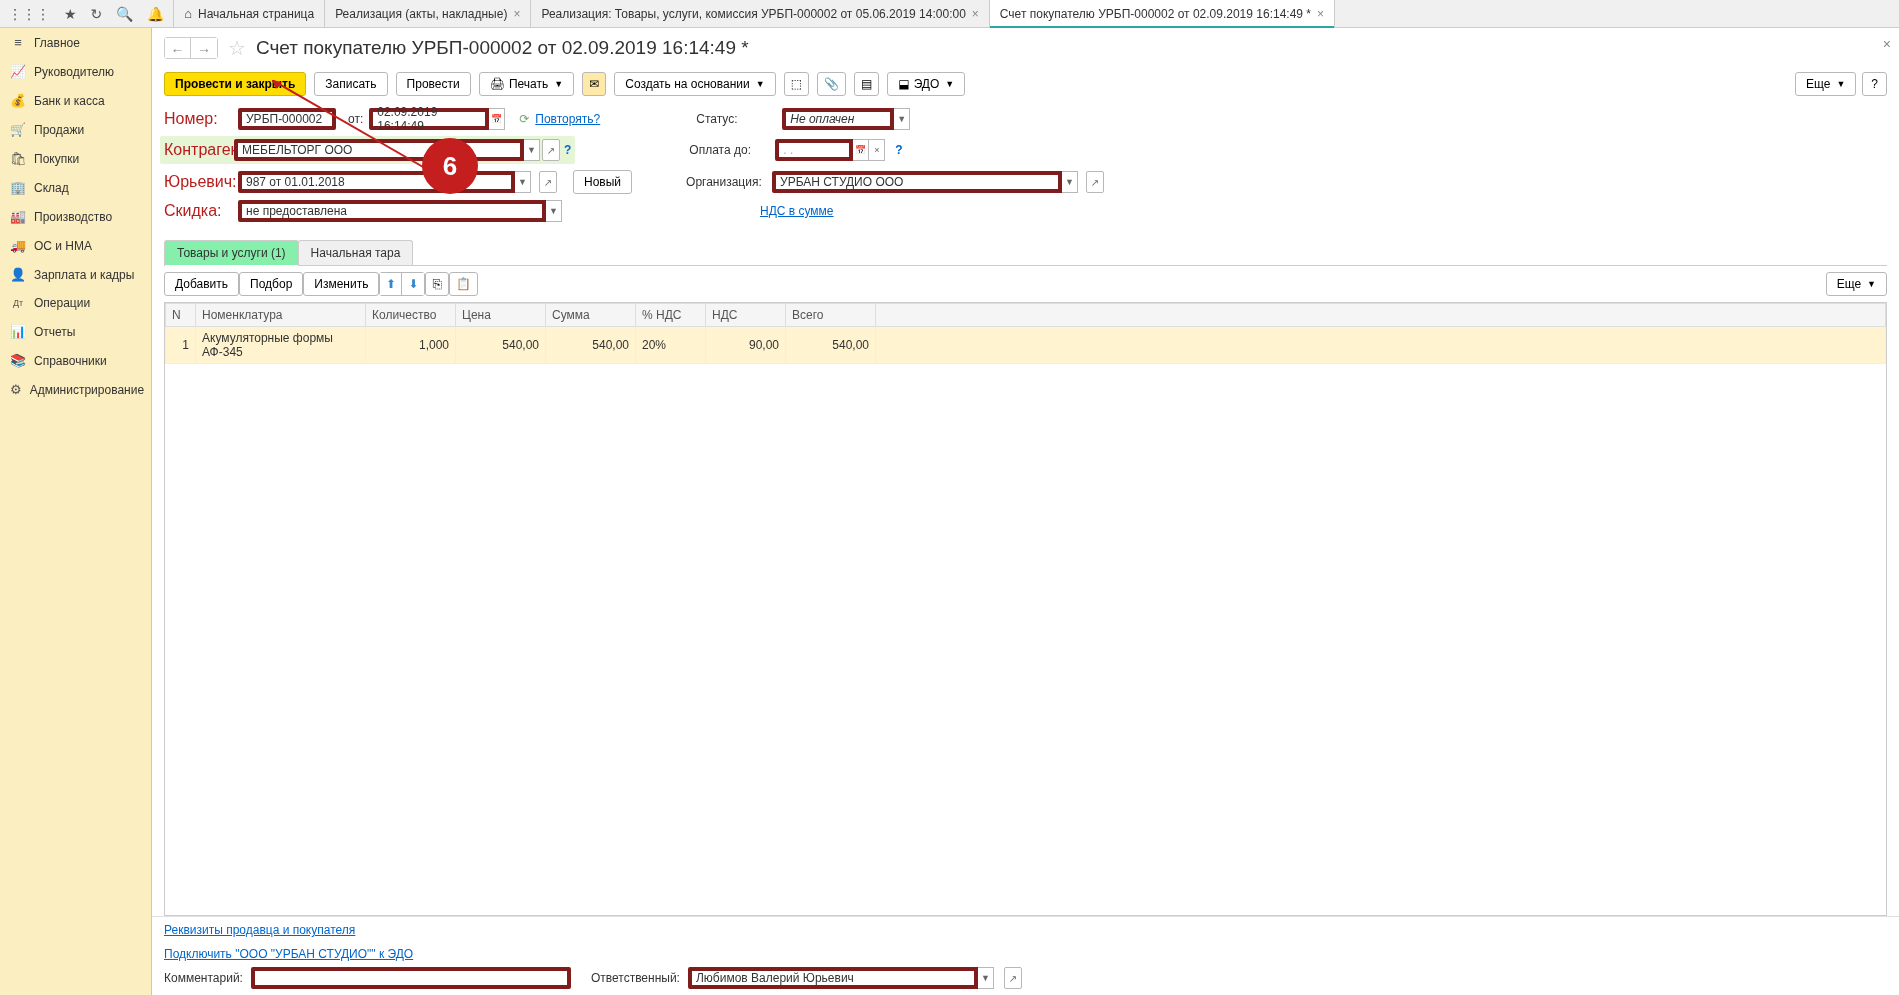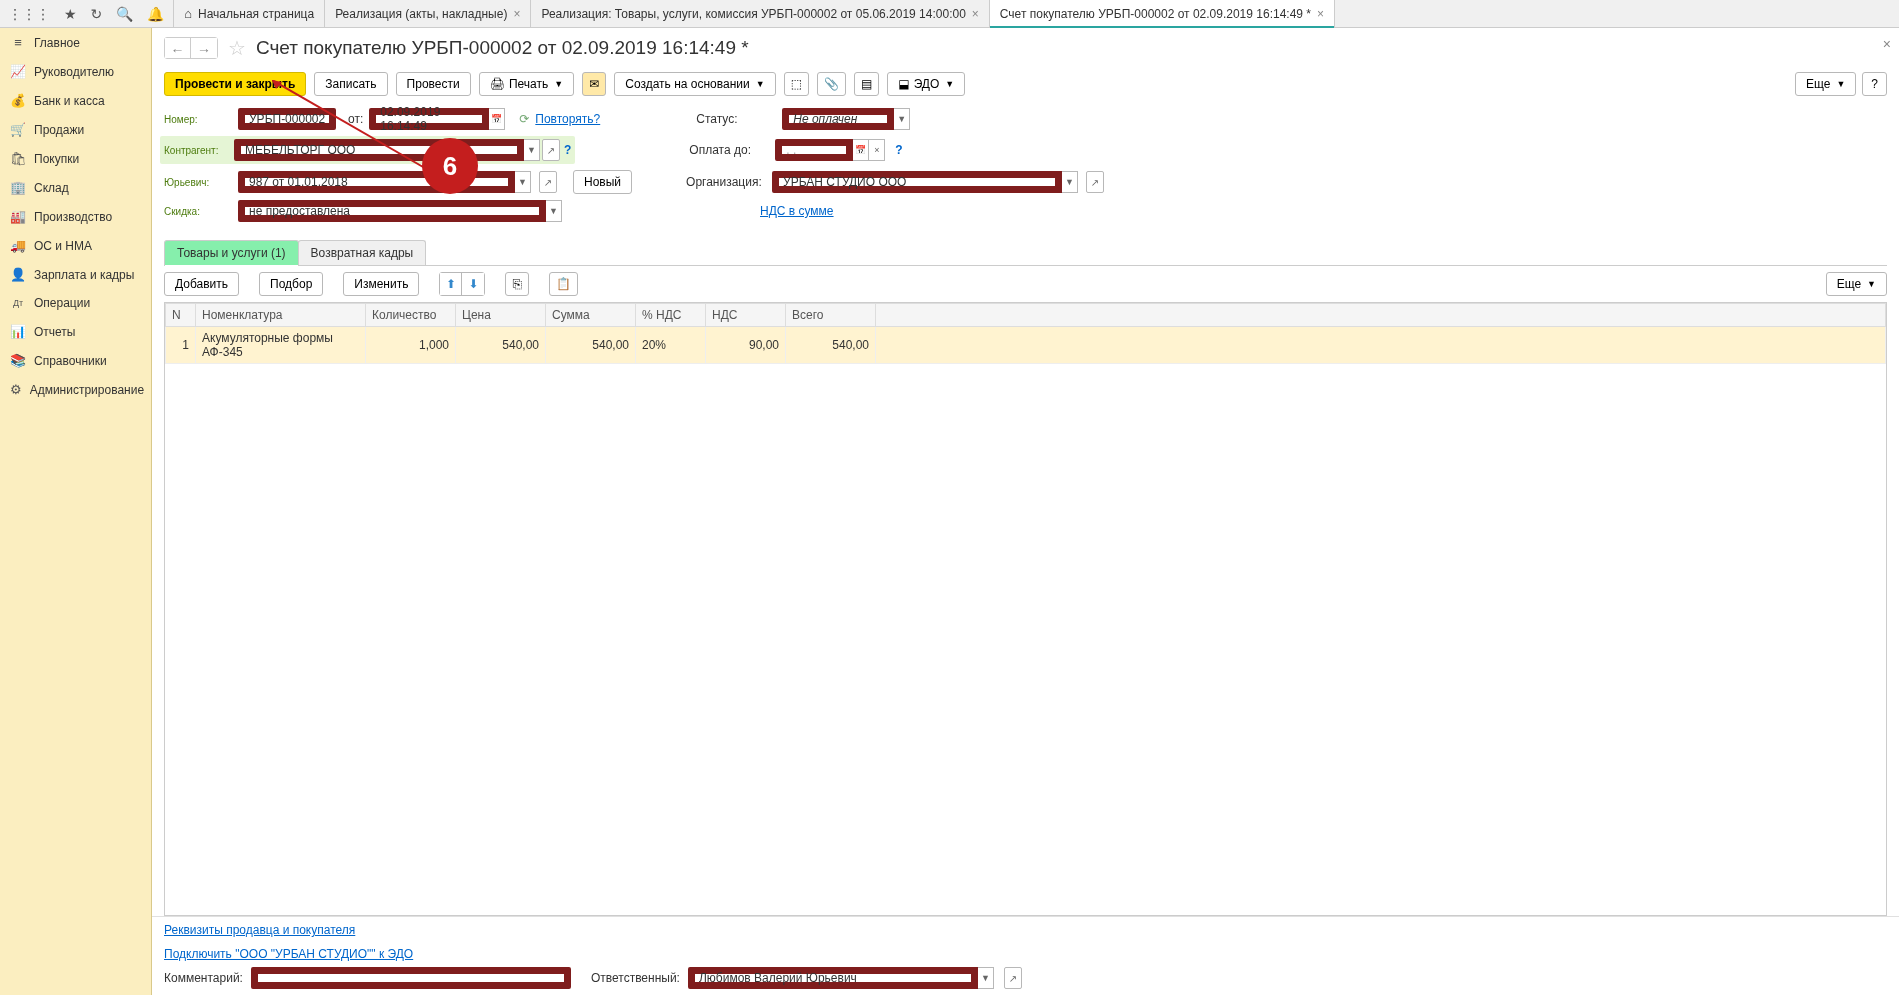--- a/index.html
+++ b/index.html
@@ -40,40 +40,40 @@
 .btn.yellow { background: #ffdd00; border-color: #d4b800; font-weight: bold; }
 .btn.icon-only { padding: 4px 6px; }
 .btn .caret { font-size: 9px; margin-left: 2px; }
 .btn.mail-icon { background: #ffe9a8; }
 .toolbar-right { position: absolute; right: 12px; display: flex; gap: 6px; }
 .btn.help { padding: 4px 8px; }
 
 
 .form-area { padding: 4px 12px 8px; }
 .form-row { display: flex; align-items: center; margin-bottom: 6px; gap: 6px; }
-.form-row .lbl { width: 68px; font-size: 10px; color: #4d7c0f; }
+.form-row .lbl { width: 68px; font-size: 16px; color: #b91c1c; }
 .form-row .lbl-wide { width: 80px; }
-.finput { border: 7px solid #7f1d1d; border-radius: 2px; height: 22px; padding: 0 4px; font-size: 12px; background: #fff; display: flex; align-items: center; }
+.finput { border: 4px solid #7f1d1d; border-radius: 2px; height: 22px; padding: 0 4px; font-size: 12px; background: #fff; display: flex; align-items: center; }
 .input-group { display: flex; }
 .input-group .finput { border-radius: 2px 0 0 2px; }
 .drop-btn { width: 16px; height: 22px; border: 1px solid #b8b8b8; border-left: none; background: #fff; font-size: 9px; color: #666; cursor: pointer; }
 .ext-btn { width: 18px; height: 22px; border: 1px solid #b8b8b8; border-radius: 2px; background: #fff; margin-left: 2px; font-size: 10px; color: #666; cursor: pointer; }
 .highlight-row { background: #e5f5d5; padding: 3px 4px; border-radius: 2px; display: inline-flex; align-items: center; }
 .link { color: #0066cc; text-decoration: underline; cursor: pointer; }
 .help-q { color: #0066cc; font-weight: bold; cursor: pointer; margin-left: 4px; }
 .right-col { margin-left: 40px; display: flex; align-items: center; gap: 6px; }
 
 
 .sub-tabs { display: flex; border-bottom: 1px solid #ccc; margin: 4px 12px 0; }
 .sub-tab { padding: 5px 12px; border: 1px solid #ccc; border-bottom: none; background: #f0f0f0; cursor: pointer; font-size: 12px; margin-right: -1px; border-radius: 3px 3px 0 0; }
 .sub-tab.active { background: #86efac; position: relative; }
 .sub-tab.active::after { content:""; position:absolute; left:0; right:0; bottom:-1px; height:1px; background:#fff; }
 
 
-.table-toolbar { display: flex; align-items: center; padding: 6px 12px; gap: 20px; position: relative; }
+.table-toolbar { display: flex; align-items: center; padding: 6px 12px; gap: 0; position: relative; }
 .table-toolbar .right { position: absolute; right: 12px; }
 .arrow-btns { display: flex; border: 1px solid #b8b8b8; border-radius: 3px; }
 .arrow-btns button { width: 22px; height: 22px; border: none; background: #fff; font-size: 12px; cursor: pointer; }
 .arrow-btns button:first-child { border-right: 1px solid #b8b8b8; color: #3388cc; }
 .arrow-btns button:last-child { color: #3388cc; }
 
 
 .table-wrap { margin: 0 12px; border: 1px solid #ccc; flex: 1; overflow: auto; min-height: 200px; }
 table.data { width: 100%; border-collapse: collapse; font-size: 12px; }
 table.data th { background: #f5f5f5; border: 1px solid #ddd; padding: 4px 6px; text-align: left; font-weight: normal; color: #555; }
@@ -324,21 +324,21 @@
         </div>
 
         <div class="right-col" style="margin-left:192px;">
           <span class="link">НДС в сумме</span>
         </div>
       </div>
     </div>
 
     <div class="sub-tabs">
       <div class="sub-tab active">Товары и услуги (1)</div>
-      <div class="sub-tab">Возвратная кадры</div>
+      <div class="sub-tab">Начальная тара</div>
     </div>
 
     <div class="table-toolbar">
       <button class="btn">Добавить</button>
       <button class="btn">Подбор</button>
       <button class="btn">Изменить</button>
       <div class="arrow-btns">
         <button>⬆</button>
         <button>⬇</button>
       </div>

